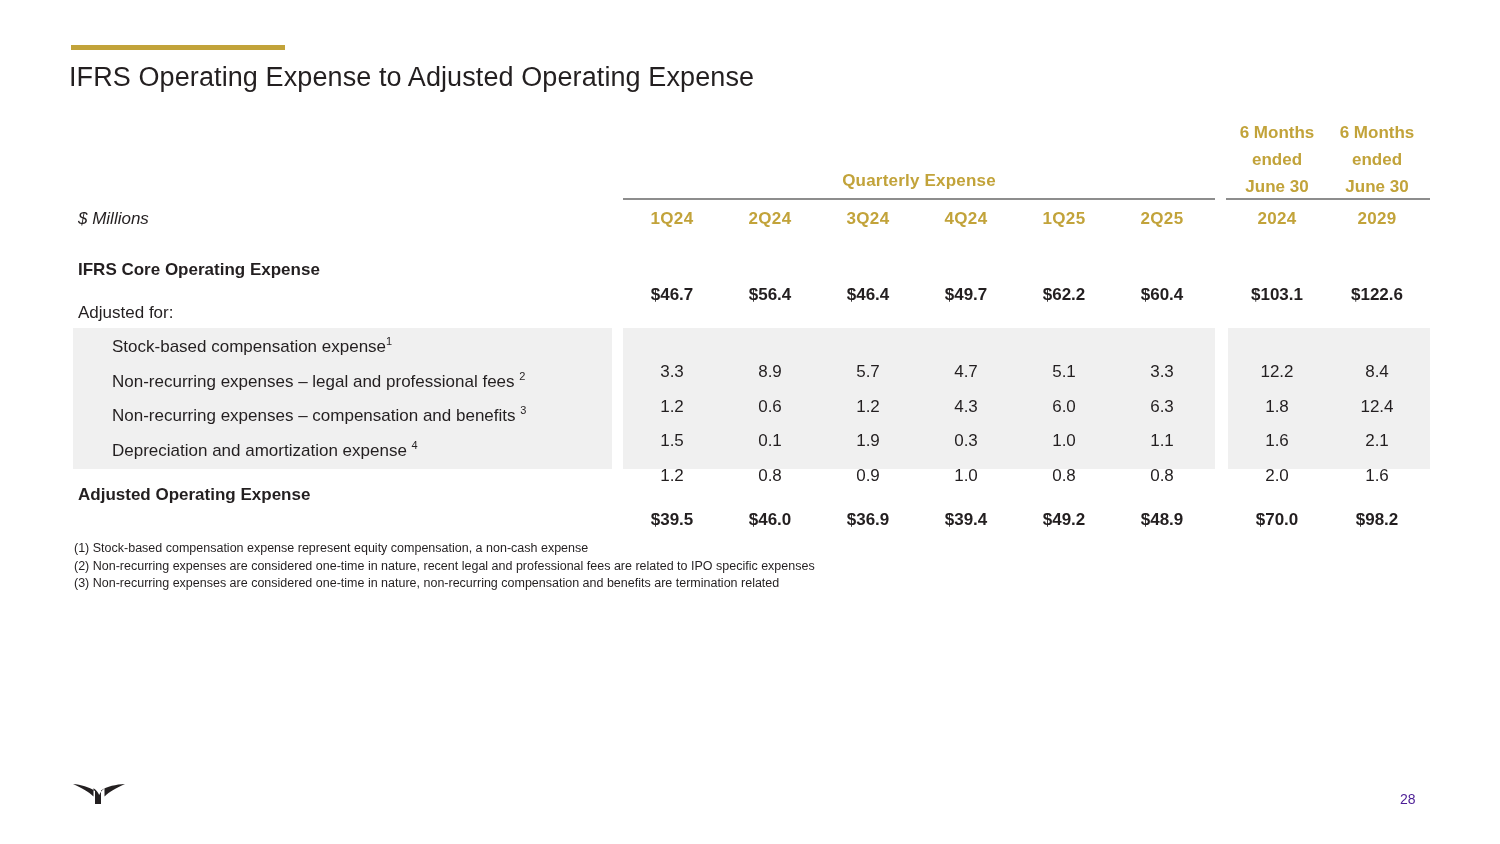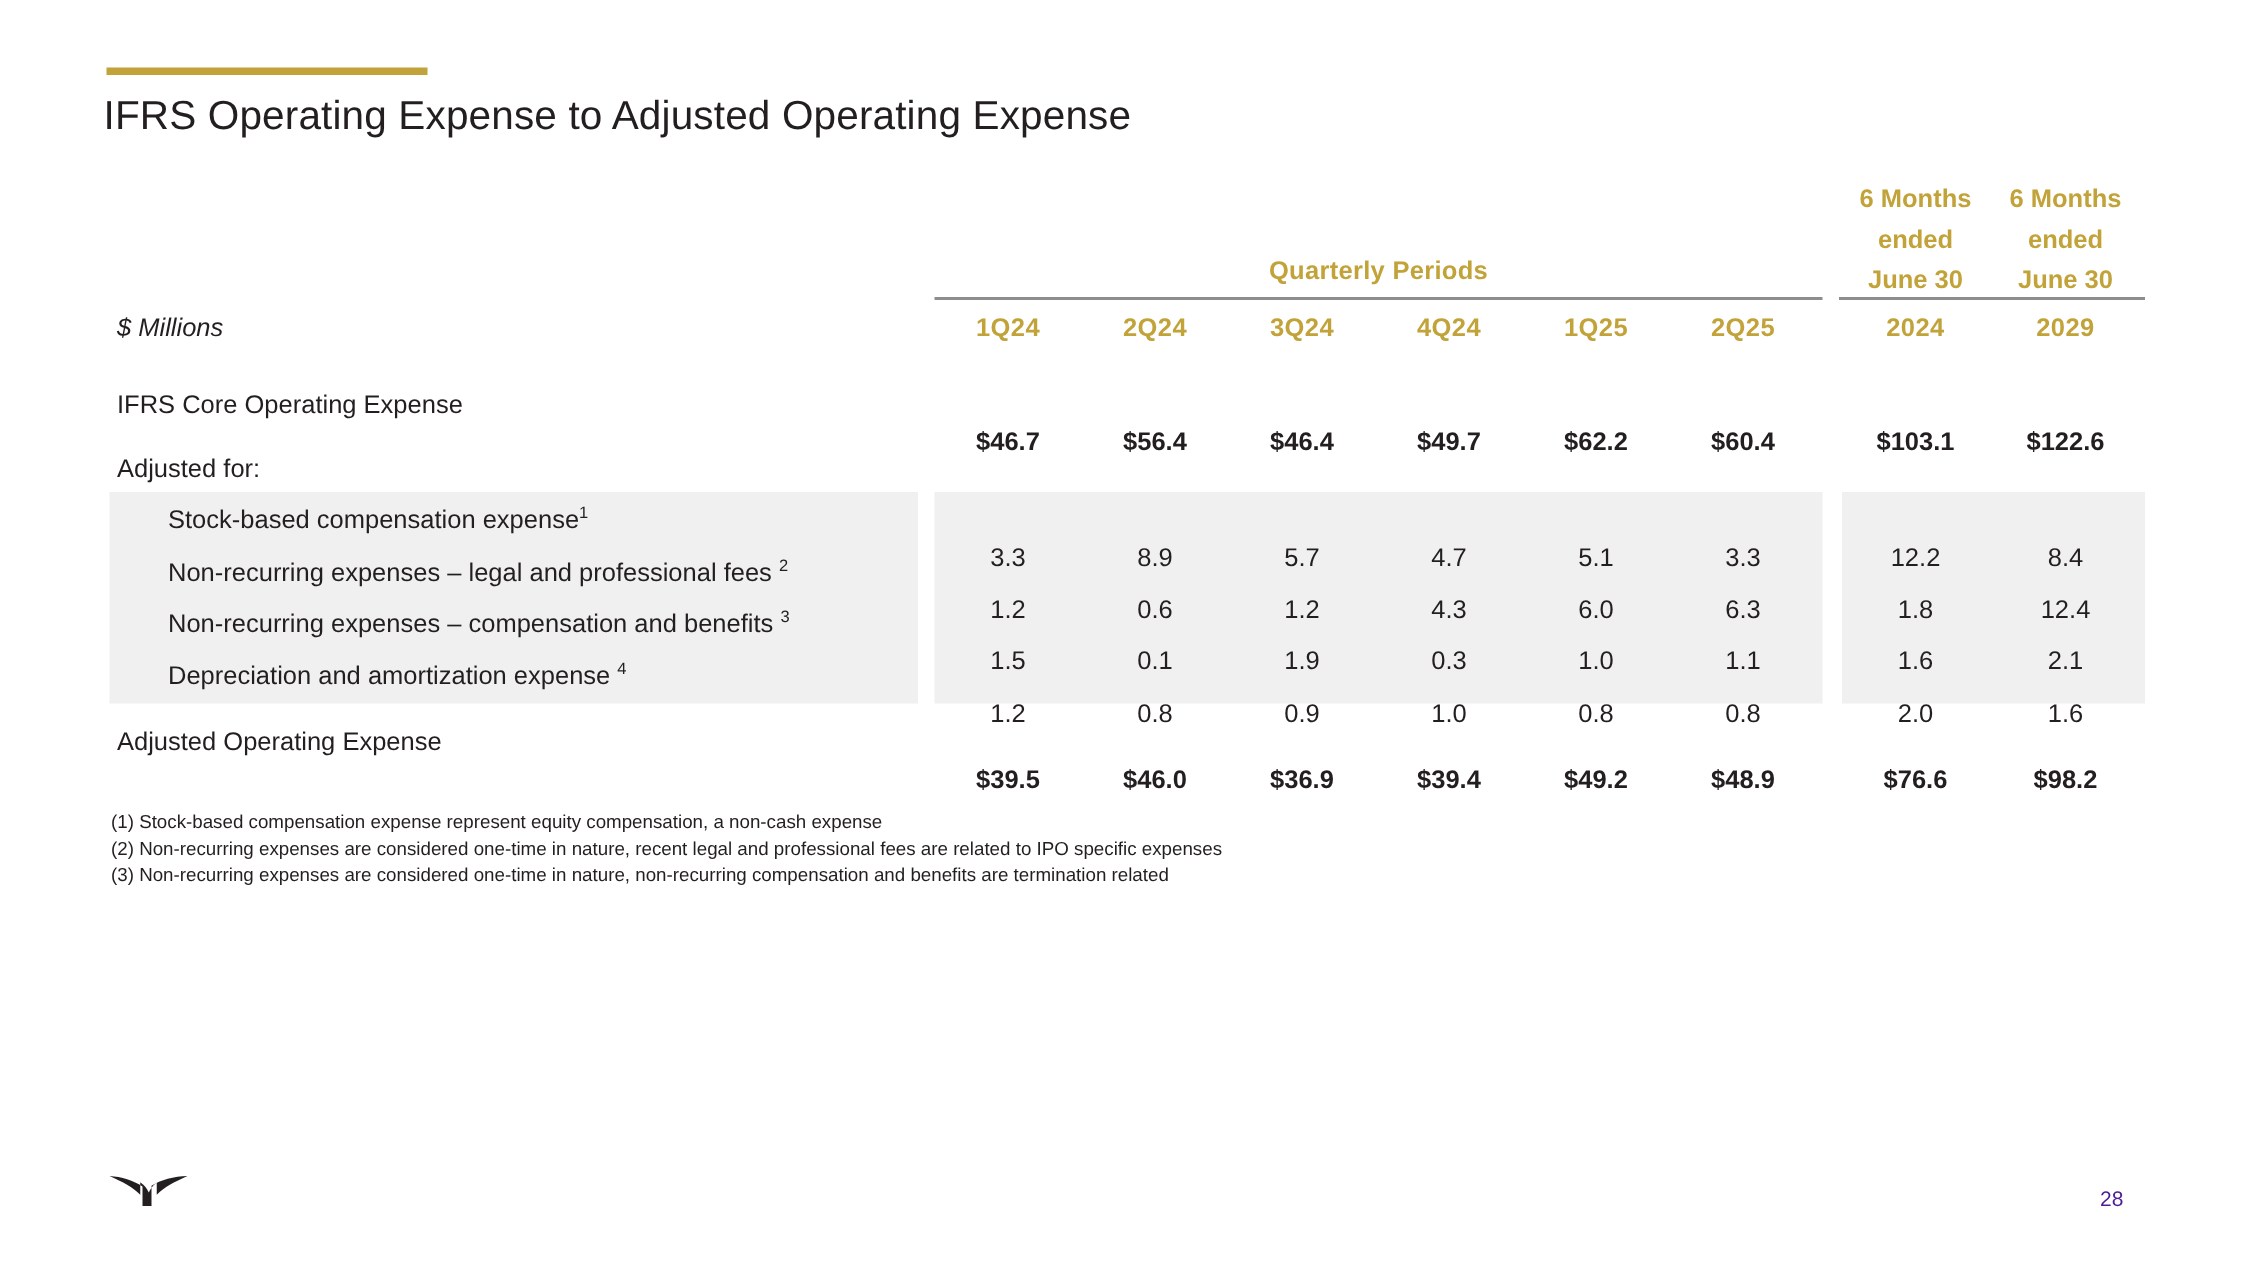--- a/index.html
+++ b/index.html
@@ -51,21 +51,21 @@
 
   .colhead { top: 209px; font-size: 17px; font-weight: 700; letter-spacing:.3px; }
 
   .millions {
     position: absolute; left: 78px; top: 209px;
     font-size: 17px; font-style: italic; font-weight: 400; color: #231f20;
   }
 
   
   .rowlabel { position: absolute; font-size: 17px; color: #231f20; white-space: nowrap; }
-  .rowlabel.bold { font-weight: 400; }
+  .rowlabel.bold { font-weight: 700; }
   .val { position: absolute; font-size: 17px; color: #231f20; margin-top: 25px; }
   .val.bold { font-weight: 700; }
 
   .r-ifrs    { top: 260px; }
   .r-adjfor  { top: 303px; }
   .r-a0      { top: 337px; }
   .r-a1      { top: 372px; }
   .r-a2      { top: 406px; }
   .r-a3      { top: 441px; }
   .r-total   { top: 485px; }
@@ -104,21 +104,21 @@
 
   <div class="accent-bar"></div>
   <div class="slide-title">IFRS Operating Expense to Adjusted Operating Expense</div>
 
   <div class="shade left"></div>
   <div class="shade mid"></div>
   <div class="shade right"></div>
 
   <div class="layer">
 
-    <div class="grp-quarterly gold">Quarterly Periods</div>
+    <div class="grp-quarterly gold">Quarterly Expense</div>
 
     <div class="grp-6m a gold">
       <div>6 Months</div>
       <div>ended</div>
       <div>June 30</div>
     </div>
 
     <div class="grp-6m b gold">
       <div>6 Months</div>
       <div>ended</div>
@@ -191,21 +191,21 @@
     <div class="col c6 val r-a3">2.0</div>
     <div class="col c7 val r-a3">1.6</div>
 
     <div class="rowlabel bold lbl-left r-total">Adjusted Operating Expense</div>
     <div class="col c0 val bold r-total">$39.5</div>
     <div class="col c1 val bold r-total">$46.0</div>
     <div class="col c2 val bold r-total">$36.9</div>
     <div class="col c3 val bold r-total">$39.4</div>
     <div class="col c4 val bold r-total">$49.2</div>
     <div class="col c5 val bold r-total">$48.9</div>
-    <div class="col c6 val bold r-total">$76.6</div>
+    <div class="col c6 val bold r-total">$70.0</div>
     <div class="col c7 val bold r-total">$98.2</div>
 
     <div class="footnotes">
       <div>(1)  Stock-based compensation expense represent equity compensation, a non-cash expense</div>
       <div>(2) Non-recurring expenses are considered one-time in nature, recent legal and professional fees are related to IPO specific expenses</div>
       <div>(3) Non-recurring expenses are considered one-time in nature, non-recurring compensation and benefits are termination related</div>
     </div>
 
     <div class="logo">
       <svg viewBox="0 0 56 30" width="56" height="30" aria-hidden="true">

